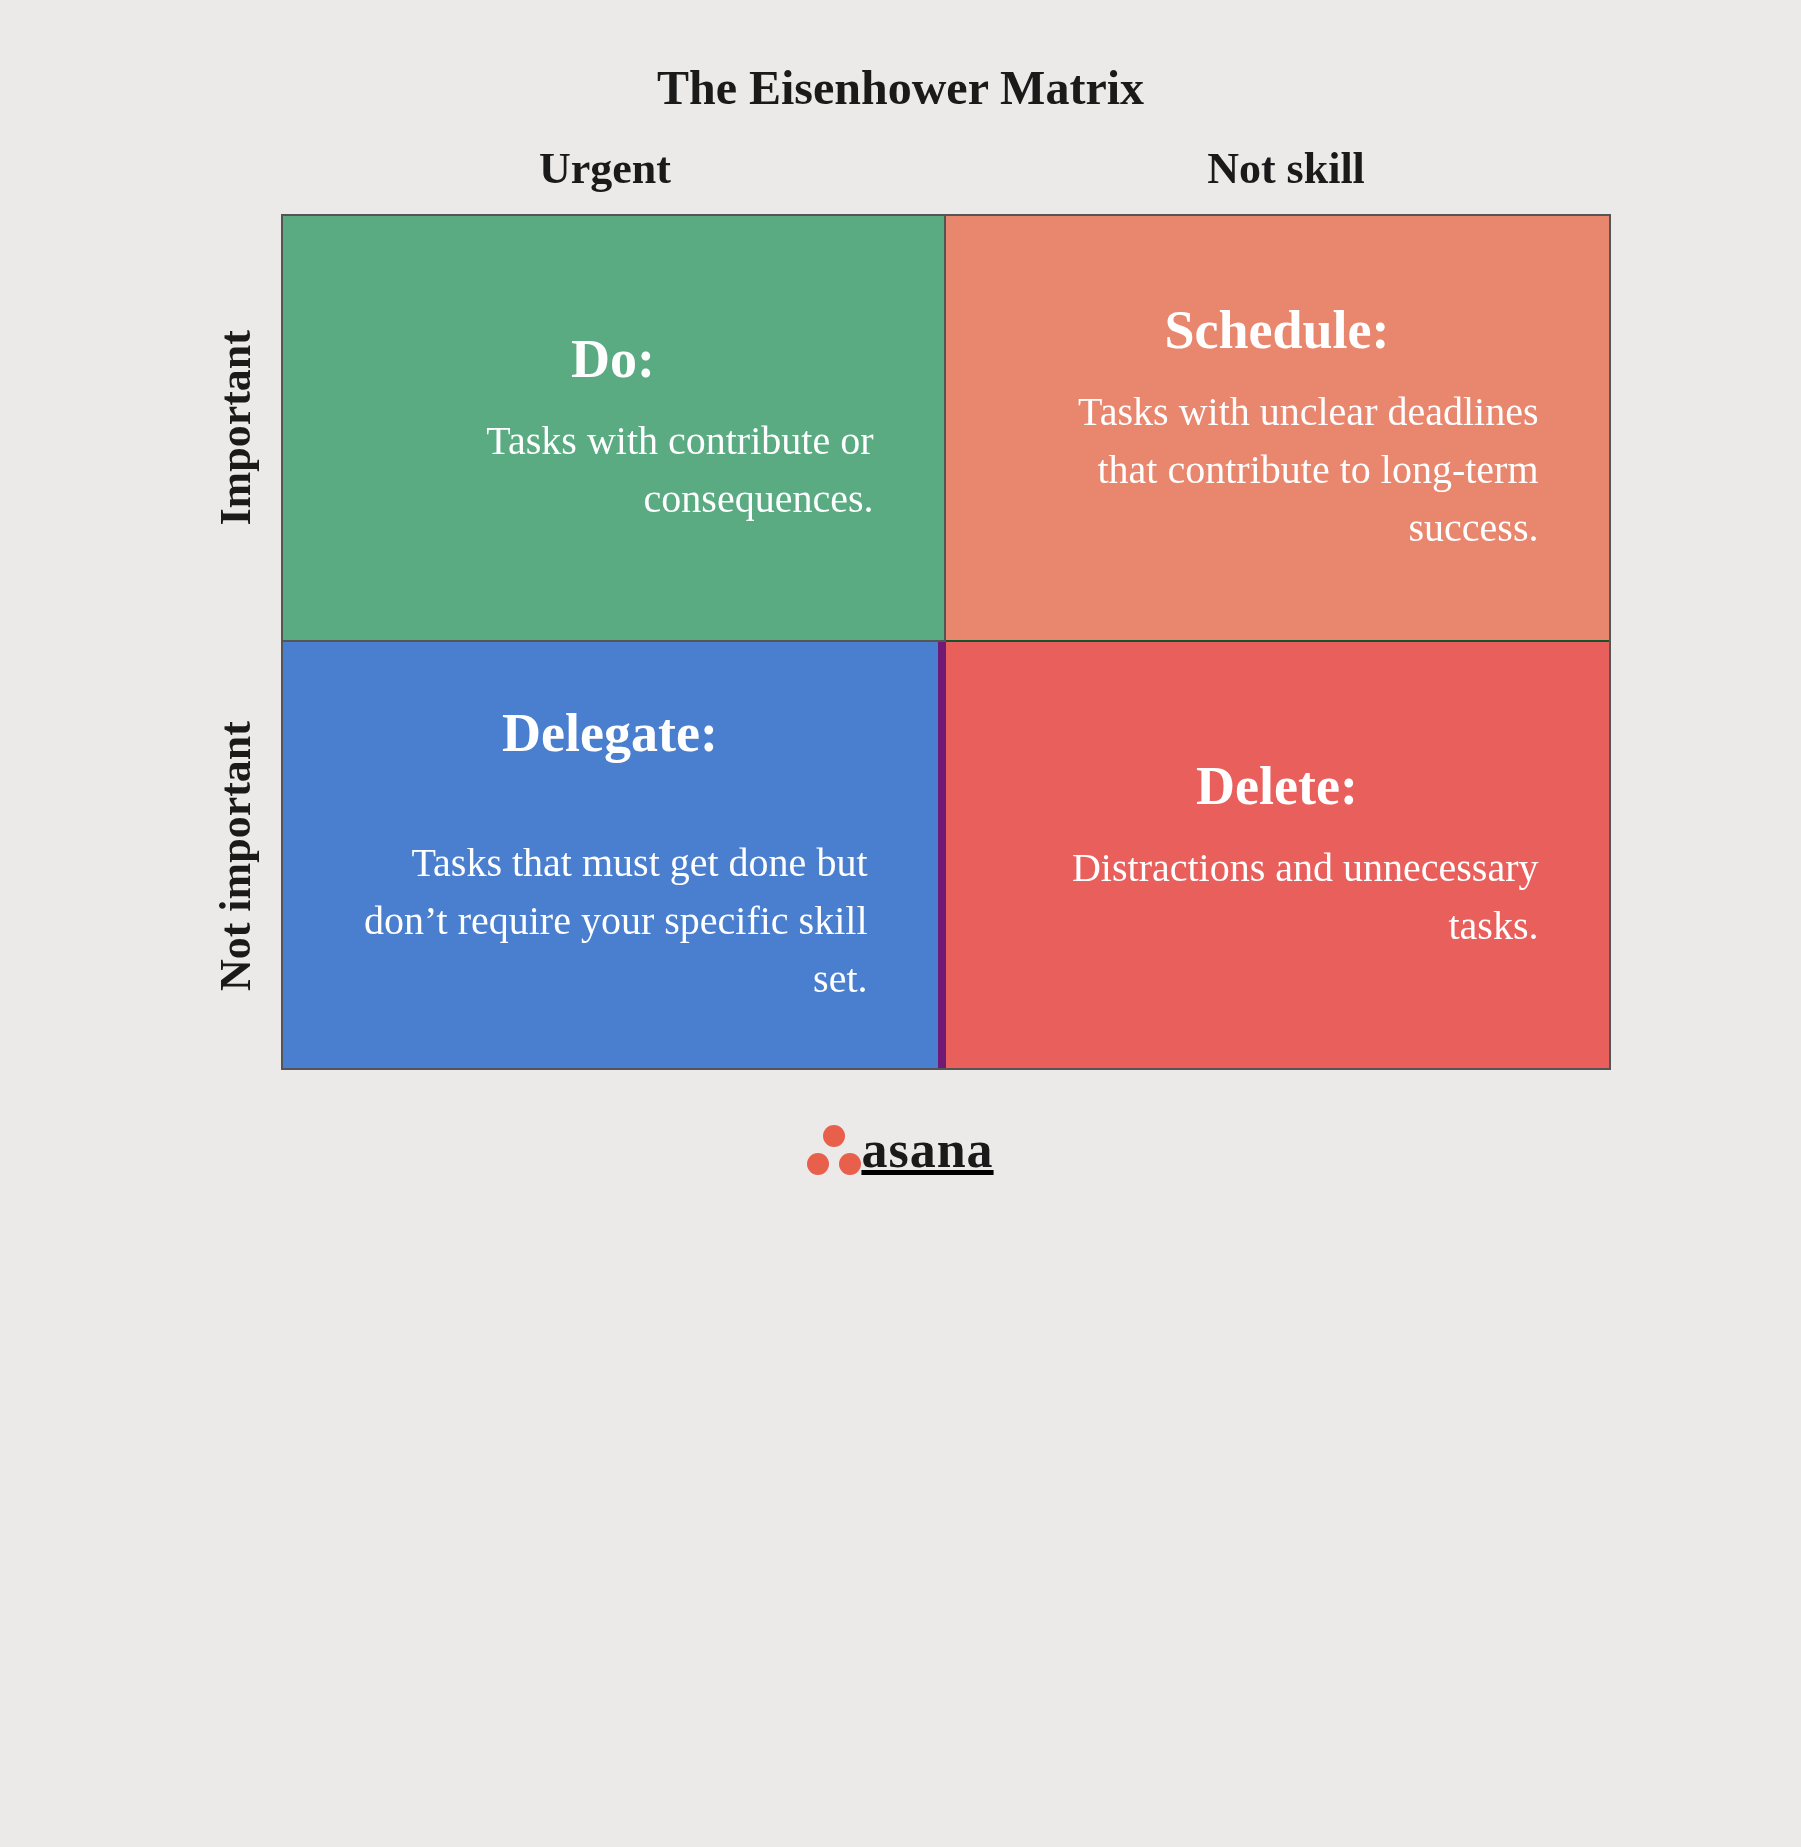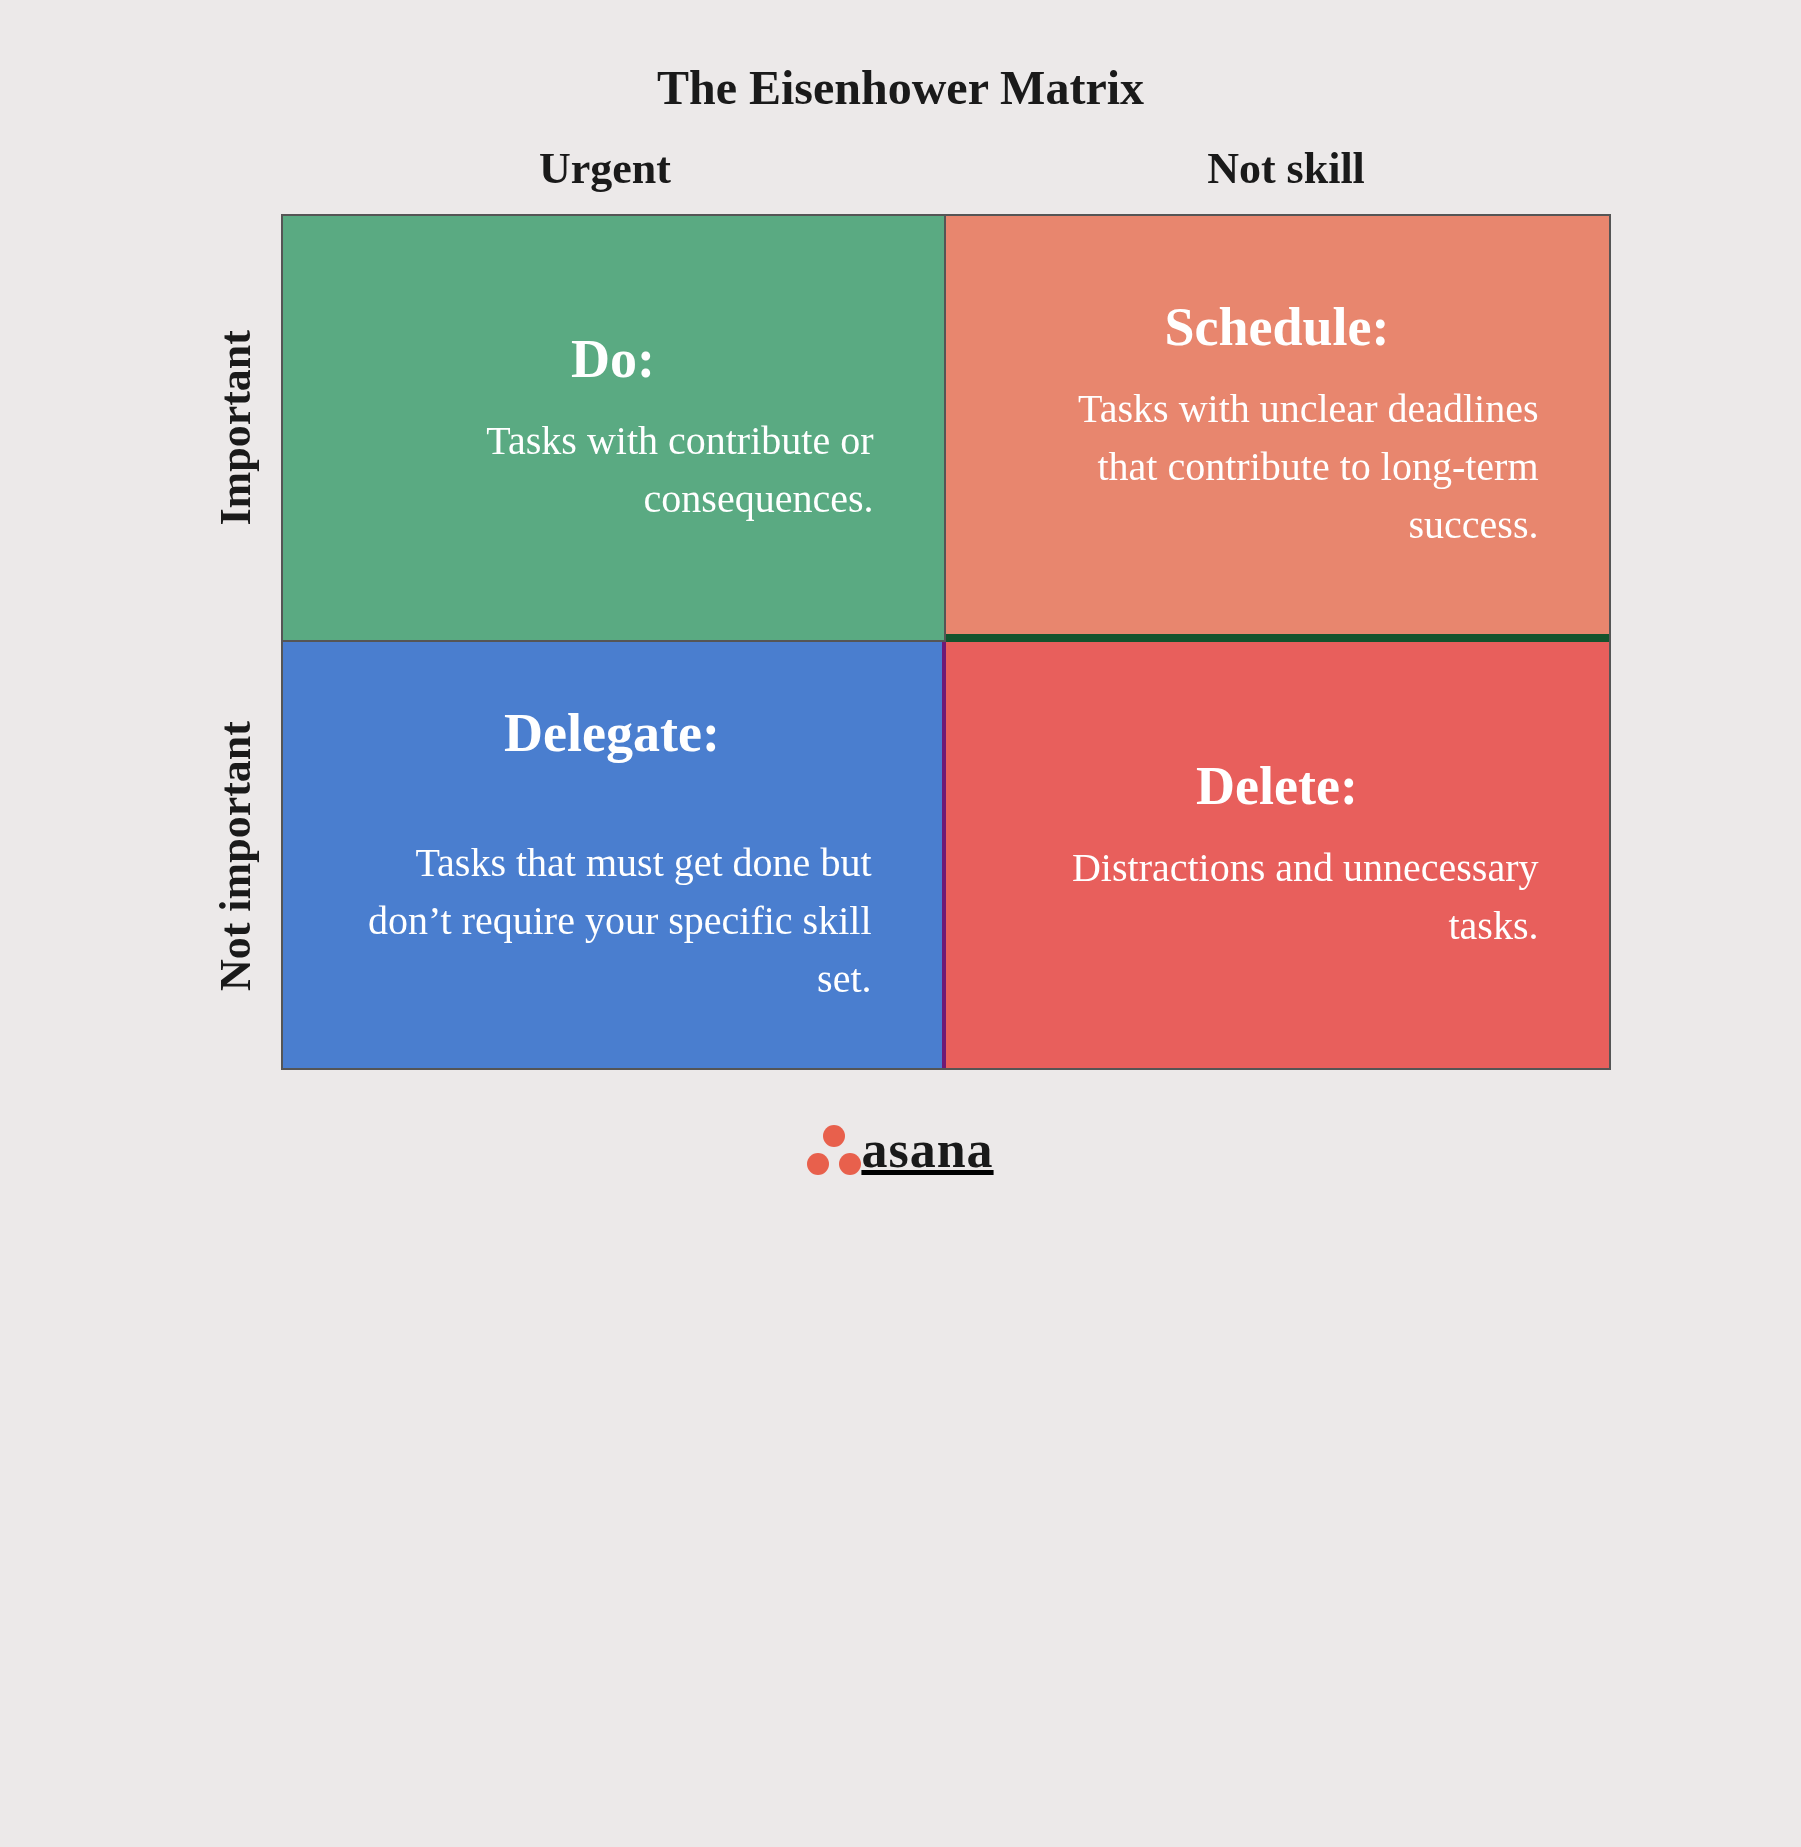--- a/index.html
+++ b/index.html
@@ -106,22 +106,22 @@
 
     .quadrant-desc {
       font-size: 40px;
       font-weight: 400;
       color: #ffffff;
       line-height: 1.45;
       font-family: 'Georgia', serif;
     }
 
     .q1 { background-color: #5aaa82; border-right: 2px solid #555; border-bottom: 2px solid #555; }
-    .q2 { background-color: #e8866e; border-bottom: 8px solid #14532d; }
-    .q3 { background-color: #4a7ecf; border-right: 4px solid #701a75; gap: 48px; }
+    .q2 { background-color: #e8866e; border-bottom: 2px solid #14532d; }
+    .q3 { background-color: #4a7ecf; border-right: 8px solid #701a75; gap: 48px; }
     .q4 { background-color: #e85f5c; }
 
     .asana-logo {
       display: flex;
       align-items: center;
       margin-top: 50px;
       text-decoration: underline;
     }
 
     .asana-name {

